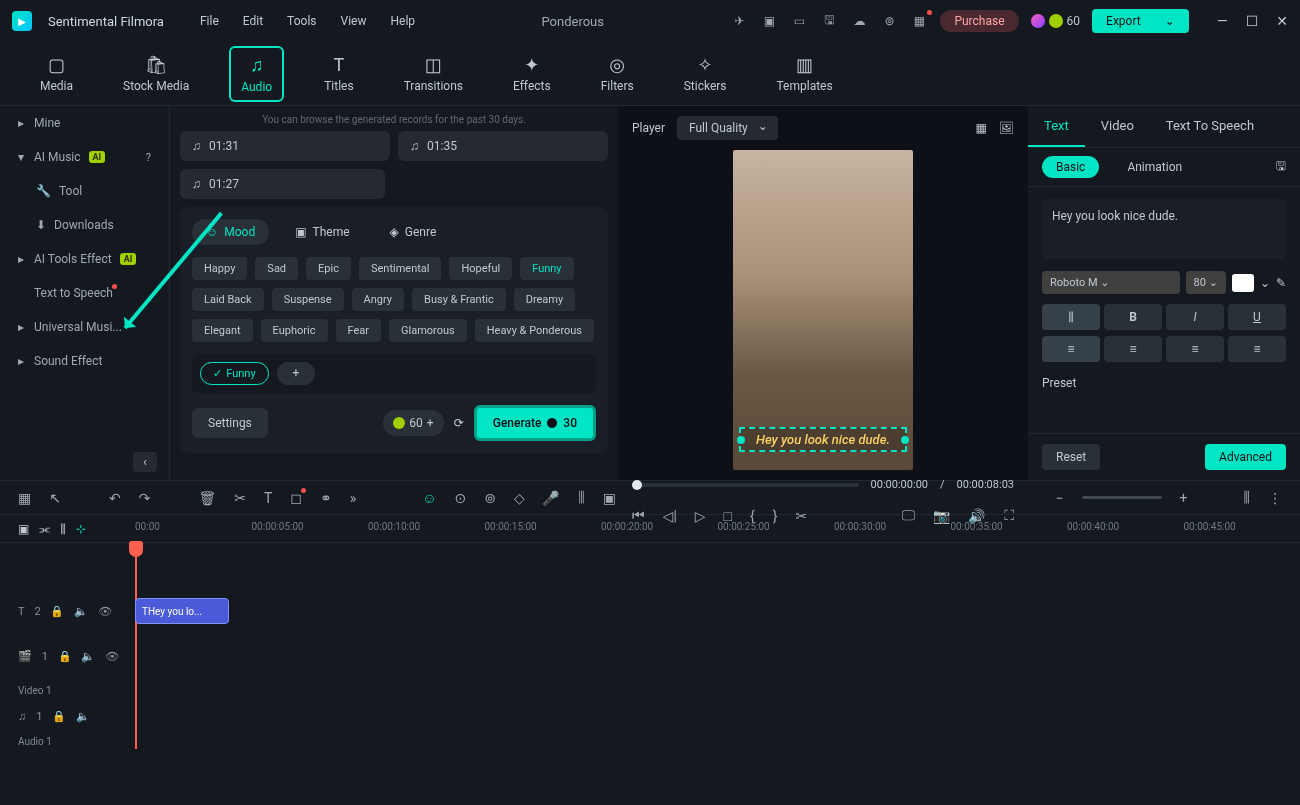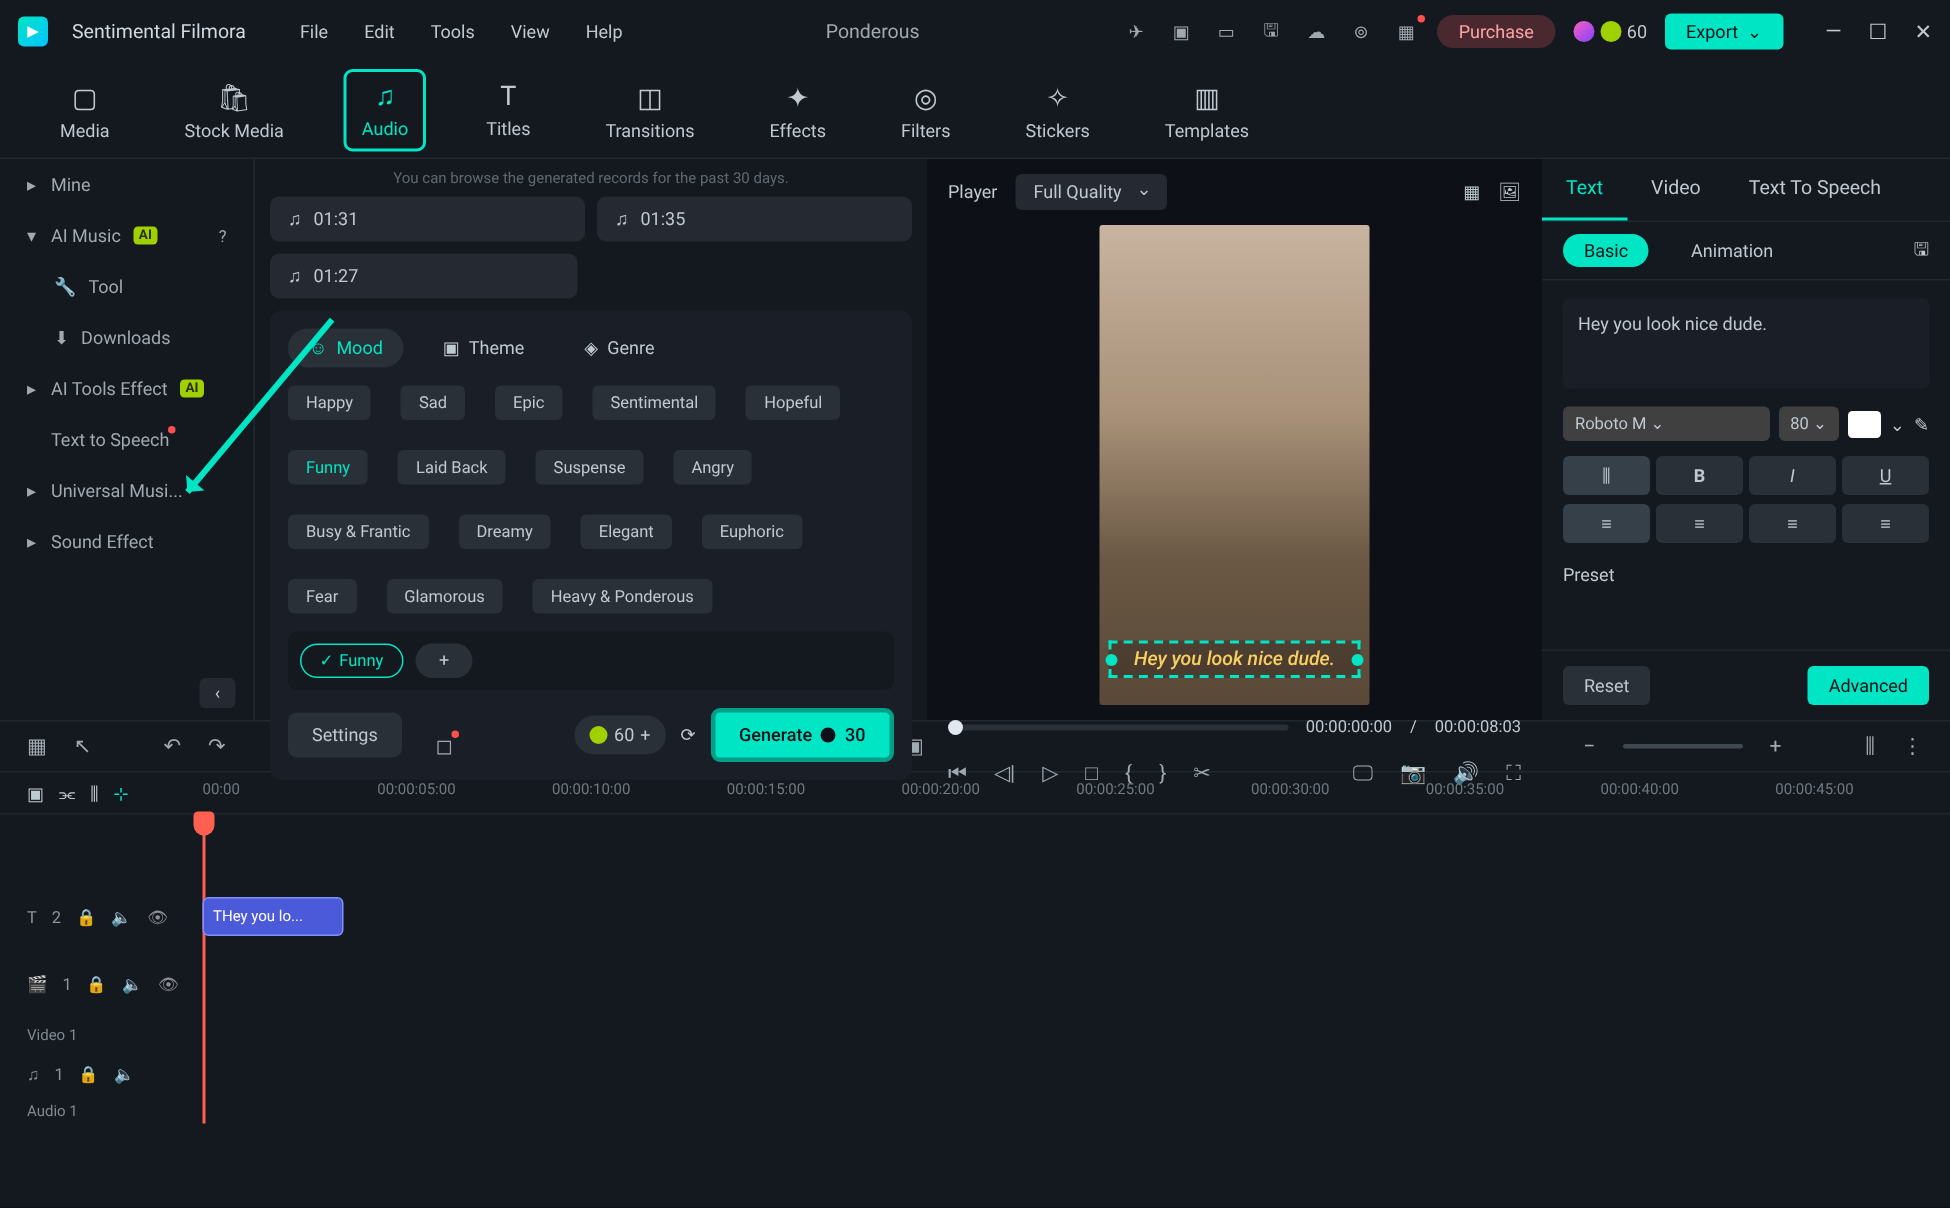--- a/index.html
+++ b/index.html
@@ -9,21 +9,21 @@
 .logo::before{content:"▶";color:#fff;font-size:10px}
 .appname{color:#d0d8e0;font-size:13px}
 .menus{display:flex;gap:24px;margin-left:20px}
 .menus span{color:#c0c8d0;cursor:pointer}
 .doctitle{flex:1;text-align:center;color:#a0a8b0;font-size:13px}
 .titleright{display:flex;align-items:center;gap:12px}
 .tico{width:18px;height:18px;display:flex;align-items:center;justify-content:center;color:#a0a8b0;cursor:pointer}
 .purchase{background:#4a2830;padding:4px 14px;border-radius:12px;color:#fca5a5;font-size:12px;cursor:pointer}
 .credits{display:flex;align-items:center;gap:4px;cursor:pointer}
 .credits .coin{width:14px;height:14px;border-radius:50%;background:#a0d000;display:inline-block}
-.exportbtn{background:#00e5c4;color:#0d1117;padding:5px 14px;border-radius:4px;display:flex;align-items:center;gap:6px;cursor:pointer;font-size:12px}
+.exportbtn{background:#00e5c4;color:#0d1117;padding:5px 14px;border-radius:4px;display:flex;align-items:center;gap:24px;cursor:pointer;font-size:12px}
 .winctl{display:flex;gap:18px;margin-left:12px}
 .winctl span{cursor:pointer;font-size:14px}
 
 .tabbar{height:64px;background:#14191f;display:flex;align-items:center;padding:0 30px;gap:30px;border-bottom:1px solid #202830}
 .tab{display:flex;flex-direction:column;align-items:center;gap:4px;cursor:pointer;padding:6px 10px;border-radius:6px}
 .tab.active{border:2px solid #00e5c4}
 .tab .ico{font-size:18px;color:#c0c8d0}
 .tab.active .ico,.tab.active span{color:#00e5c4}
 
 .midrow{display:flex;height:374px}
@@ -37,21 +37,21 @@
 
 .midcol{width:448px;background:#14191f;position:relative;padding:8px 10px}
 .hint{text-align:center;font-size:10px;color:#606870;margin-bottom:6px}
 .srow{display:flex;gap:8px;margin-bottom:8px}
 .schip{flex:1;background:#252a32;border-radius:6px;padding:8px 12px;display:flex;align-items:center;gap:8px;cursor:pointer}
 .schip .mico{font-size:12px}
 .genpanel{background:#1a1f27;border-radius:8px;padding:12px;margin-top:4px}
 .filtabs{display:flex;gap:12px;margin-bottom:12px}
 .ftab{padding:6px 14px;border-radius:14px;cursor:pointer;display:flex;align-items:center;gap:6px;font-size:12px}
 .ftab.active{background:#2a3038;color:#00e5c4}
-.tagwrap{display:flex;flex-wrap:wrap;gap:20px}
+.tagwrap{display:flex;flex-wrap:wrap;gap:8px}
 .tag{background:#2a3038;padding:5px 12px;border-radius:4px;font-size:11px;cursor:pointer;color:#c0c8d0}
 .tag.sel{color:#00e5c4}
 .selrow{display:flex;gap:8px;margin-top:12px;background:#14191f;padding:8px;border-radius:6px}
 .seltag{border:1px solid #00e5c4;color:#00e5c4;padding:4px 12px;border-radius:12px;font-size:11px;display:flex;align-items:center;gap:4px}
 .addtag{background:#2a3038;padding:4px 16px;border-radius:12px;cursor:pointer}
 .setrow{display:flex;align-items:center;margin-top:12px;gap:10px}
 .setbtn{background:#2a3038;padding:8px 16px;border-radius:6px;cursor:pointer}
 .credpill{background:#2a3038;padding:6px 10px;border-radius:14px;display:flex;align-items:center;gap:4px}
 .genbtn{background:#00e5c4;color:#0d1117;padding:8px 16px;border-radius:6px;display:flex;align-items:center;gap:6px;cursor:pointer;border:3px solid #00a088;font-weight:500}
 .arrow{position:absolute;left:-45px;top:220px;width:150px;height:4px;background:#00e5c4;transform:rotate(-50deg);transform-origin:left}

